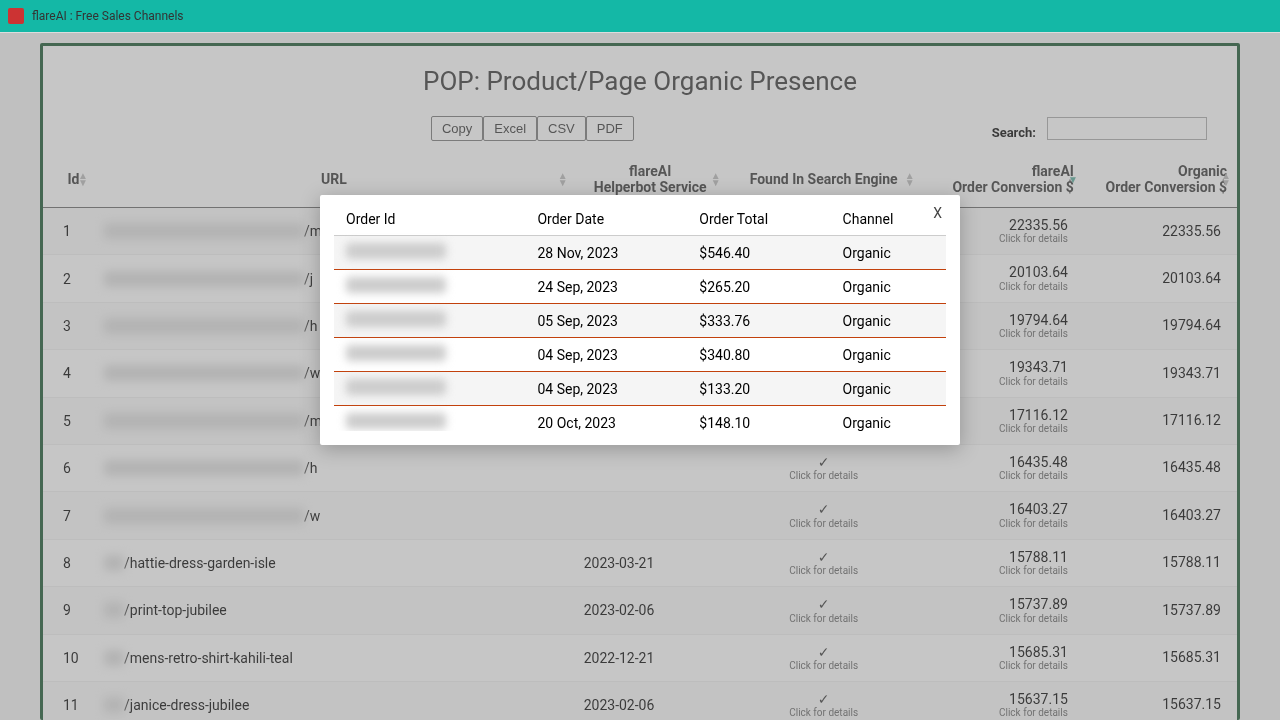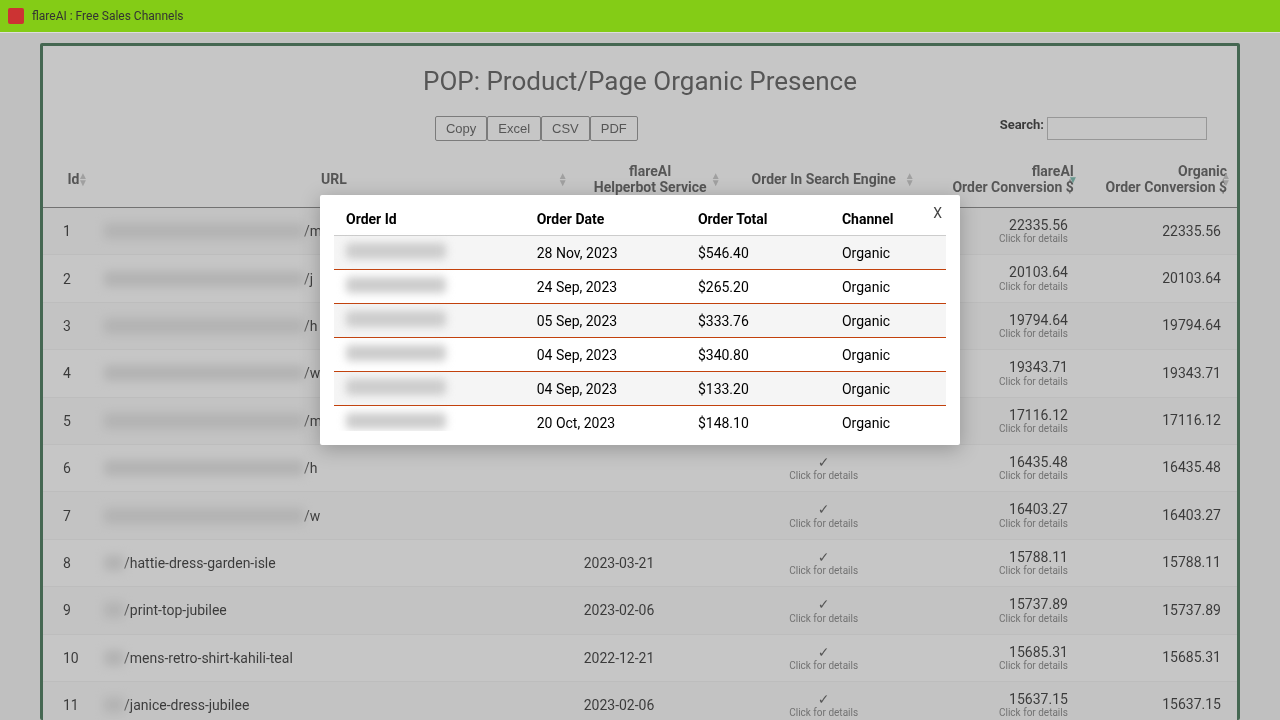--- a/index.html
+++ b/index.html
@@ -1,25 +1,25 @@
 <!DOCTYPE html>
 <html><head>
 <meta charset="utf-8">
 <style>
 * { box-sizing: border-box; margin: 0; padding: 0; }
 body { font-family: -apple-system, BlinkMacSystemFont, "Segoe UI", Roboto, Arial, sans-serif; background: #f5f5f5; width: 1280px; height: 720px; overflow: hidden; position: relative; }
-.titlebar { background: #84cc16; border-bottom: 1px solid #ddd; height: 33px; display: flex; align-items: center; padding: 0 8px; font-size: 12px; color: #333; }
+.titlebar { background: #14b8a6; border-bottom: 1px solid #ddd; height: 33px; display: flex; align-items: center; padding: 0 8px; font-size: 12px; color: #333; }
 .app-icon { width: 16px; height: 16px; background: #c33; border-radius: 2px; margin-right: 8px; display: inline-block; }
 .main-area { position: relative; padding: 10px 40px 0; height: calc(100% - 33px); }
 .content-card { background: #fff; border: 3px solid #14532d; border-radius: 2px; padding: 20px 0 0; height: 100%; }
 .page-title { text-align: center; font-size: 26px; font-weight: 400; color: #333; margin-bottom: 20px; }
 .toolbar-row { display: flex; align-items: center; padding: 0 30px 10px; }
 .export-btns { margin: 0 auto; display: flex; }
 .export-btn { background: #fff; border: 1px solid #777; padding: 4px 10px; font-size: 13px; color: #333; cursor: pointer; border-radius: 2px; }
-.search-wrap { display: flex; align-items: flex-start; gap: 3px; font-size: 13px; font-weight: 700; }
+.search-wrap { display: flex; align-items: flex-end; gap: 11px; font-size: 13px; font-weight: 700; }
 .search-input { border: 1px solid #aaa; padding: 3px 6px; font-size: 13px; width: 160px; }
 .data-table { width: 100%; border-collapse: collapse; font-size: 14px; }
 .data-table thead th { text-align: center; font-weight: 700; padding: 12px 10px; border-bottom: 1px solid #666; color: #333; position: relative; vertical-align: middle; }
 .sort-arrow { position: absolute; right: 6px; top: 50%; transform: translateY(-50%); font-size: 10px; color: #bbb; line-height: 7px; }
 .sort-arrow.active { color: #5a9; }
 .data-table tbody tr { border-bottom: 1px solid #eee; }
 .data-table tbody tr:nth-child(odd) { background: #f9f9f9; }
 .data-table tbody td { padding: 10px; vertical-align: middle; }
 .blurred { filter: blur(5px); background: #ddd; color: #999; border-radius: 4px; display: inline-block; }
 .url-cell { white-space: nowrap; }
@@ -33,21 +33,21 @@
 .col-date { width: 150px; }
 .col-eng { width: 190px; }
 .col-conv { width: 160px; }
 .col-org { width: 150px; }
 .overlay { position: absolute; inset: 33px 0 0 0; background: rgba(128,128,128,0.45); display: flex; align-items: flex-start; justify-content: center; }
 .modal { background: #fff; margin-top: 162px; width: 640px; border-radius: 2px; box-shadow: 0 4px 20px rgba(0,0,0,0.25); padding: 8px 14px 14px; position: relative; }
 .modal-close { position: absolute; top: 10px; right: 18px; font-size: 14px; color: #444; cursor: pointer; font-weight: 400; }
 .modal-note { text-align: center; font-style: italic; font-size: 12px; color: #555; padding: 4px 0 10px; }
 .modal-scroll { max-height: 228px; overflow-y: scroll; }
 .modal-table { width: 100%; border-collapse: collapse; }
-.modal-table th { text-align: left; font-weight: 700; padding: 8px 12px; border-bottom: 1px solid #ccc; font-size: 14px; }
+.modal-table th { text-align: left; font-weight: 400; padding: 8px 12px; border-bottom: 1px solid #ccc; font-size: 14px; }
 .modal-table td { padding: 7px 12px; font-size: 14px; border-bottom: 1px solid #c2410c; }
 .modal-table tbody tr:nth-child(odd) { background: #f5f5f5; }
 .blur-pill { filter: blur(4px); background: #ccc; border-radius: 4px; display: inline-block; width: 100px; height: 16px; }
 ::-webkit-scrollbar { width: 14px; }
 ::-webkit-scrollbar-track { background: #f0f0f0; }
 ::-webkit-scrollbar-thumb { background: #c5c5c5; border: 2px solid #f0f0f0; border-radius: 8px; }
 ::-webkit-scrollbar-button { background: #f0f0f0; height: 14px; }
 </style>
 </head>
 <body>
@@ -71,21 +71,21 @@
         <label>Search:</label>
         <input class="search-input" type="text" style="">
       </div>
     </div>
     <table class="data-table">
       <thead>
         <tr>
           <th class="col-id"><span>Id</span><span class="sort-arrow">▲<br>▼</span></th>
           <th class="col-url"><span>URL</span><span class="sort-arrow">▲<br>▼</span></th>
           <th class="col-date">flareAI<br>Helperbot Service<span class="sort-arrow">▲<br>▼</span></th>
-          <th class="col-eng"><span>Order In Search Engine</span><span class="sort-arrow">▲<br>▼</span></th>
+          <th class="col-eng"><span>Found In Search Engine</span><span class="sort-arrow">▲<br>▼</span></th>
           <th class="col-conv" style="text-align:right">flareAI<br>Order Conversion $<span class="sort-arrow active">▼</span></th>
           <th class="col-org" style="text-align:right">Organic<br>Order Conversion $<span class="sort-arrow">▲<br>▼</span></th>
         </tr>
       </thead>
       <tbody id="main-rows">
           <tr>
             <td class="col-id">1</td>
             <td class="url-cell"><span class="blurred" style="width:200px">&nbsp;&nbsp;&nbsp;&nbsp;&nbsp;&nbsp;</span>/m</td>
             <td></td>
             <td class="check-cell"><span class="check">✓</span><span class="cfd">Click for details</span></td>

